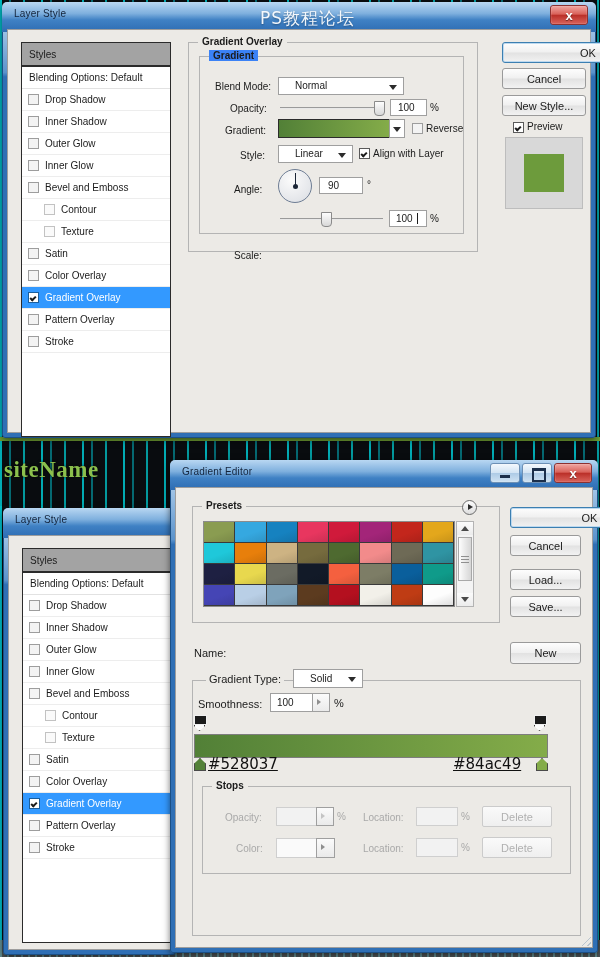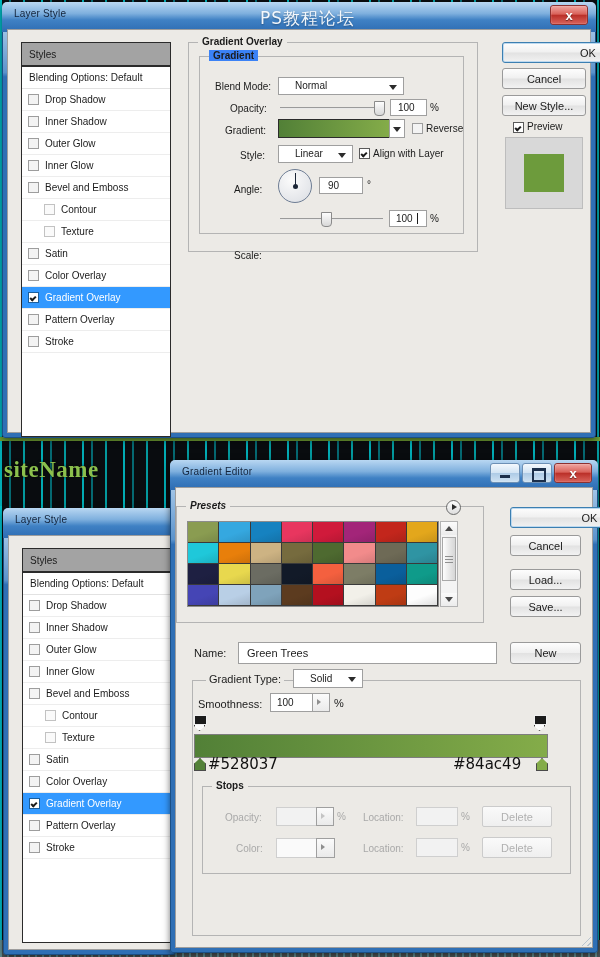--- a/index.html
+++ b/index.html
@@ -277,20 +277,21 @@
     position:absolute;width:10px;height:11px;
   }
   .stop-bottom .house{
     position:absolute;left:0;top:0;width:10px;height:11px;
     background:#6f9d3a;border:1px solid #4a4a4a;
     clip-path:polygon(50% 0,100% 45%,100% 100%,0 100%,0 45%);
   }
   .hex{
     position:absolute;font-size:15px;color:#111;letter-spacing:0;
     font-family:"DejaVu Sans",sans-serif;
+    text-decoration:underline;
   }
 
   .spin{
     position:absolute;background:linear-gradient(180deg,#fbfbfb,#eaeaea);
     border:1px solid #9f9f9f;
   }
   .spin::after{
     content:"";position:absolute;left:4px;top:5px;width:0;height:0;
     border-top:3px solid transparent;border-bottom:3px solid transparent;
     border-left:4px solid #8f8f8f;
@@ -536,21 +537,21 @@
       <div class="tb-btn" style="right:46px;">
         <span class="maxglyph"></span>
       </div>
       <div class="tb-btn close" style="right:6px;">
         <span>x</span>
       </div>
     </div>
 
     <div class="win-body">
 
-      <div class="group" style="left:0;top:18px;width:306px;height:115px;font-style:italic;">
+      <div class="group" style="left:16px;top:18px;width:306px;height:115px;">
         <div class="group-title">Presets</div>
         <div class="presets-arrow" style="right:22px;top:-7px;"></div>
 
         <div class="presets-grid" id="presets-grid" style="left:10px;top:14px;width:250px;height:84px;">
             <div class="sw" style="background: linear-gradient(160deg, rgb(138, 156, 81) 0%, rgb(138, 156, 81) 55%, rgba(0, 0, 0, 0.12) 100%) rgb(138, 156, 81);"></div>
             <div class="sw" style="background: linear-gradient(160deg, rgb(53, 168, 224) 0%, rgb(53, 168, 224) 55%, rgba(0, 0, 0, 0.12) 100%) rgb(53, 168, 224);"></div>
             <div class="sw" style="background: linear-gradient(160deg, rgb(22, 130, 192) 0%, rgb(22, 130, 192) 55%, rgba(0, 0, 0, 0.12) 100%) rgb(22, 130, 192);"></div>
             <div class="sw" style="background: linear-gradient(160deg, rgb(232, 54, 95) 0%, rgb(232, 54, 95) 55%, rgba(0, 0, 0, 0.12) 100%) rgb(232, 54, 95);"></div>
             <div class="sw" style="background: linear-gradient(160deg, rgb(208, 26, 59) 0%, rgb(208, 26, 59) 55%, rgba(0, 0, 0, 0.12) 100%) rgb(208, 26, 59);"></div>
             <div class="sw" style="background: linear-gradient(160deg, rgb(163, 37, 121) 0%, rgb(163, 37, 121) 55%, rgba(0, 0, 0, 0.12) 100%) rgb(163, 37, 121);"></div>
@@ -596,23 +597,20 @@
           </div>
         </div>
       </div>
 
       <div class="btn primary" style="left:334px;top:19px;width:69px;height:19px;">OK</div>
       <div class="btn" style="left:334px;top:47px;width:69px;height:19px;">Cancel</div>
       <div class="btn" style="left:334px;top:81px;width:69px;height:19px;">Load...</div>
       <div class="btn" style="left:334px;top:108px;width:69px;height:19px;">Save...</div>
 
       <div class="lbl" style="left:18px;top:159px;font-size:11px;">Name:</div>
-      <div class="txtbox" style="left:62px;top:154px;width:257px;height:20px;">
-        <span class="txt" style="top:4px;left:8px;font-size:11px;">Green Trees</span>
-      </div>
       <div class="btn" style="left:334px;top:154px;width:69px;height:20px;">New</div>
 
       <div class="group" style="left:16px;top:192px;width:387px;height:254px;"></div>
 
       <div class="lbl" style="left:30px;top:185px;font-size:11px;background:#eceae6;padding:0 3px;">Gradient Type:</div>
       <div class="combo" style="left:117px;top:181px;width:68px;height:17px;background:#fff;">
         <span class="txt" style="top:3px;">Solid</span>
         <span class="arrow"></span>
       </div>
 

